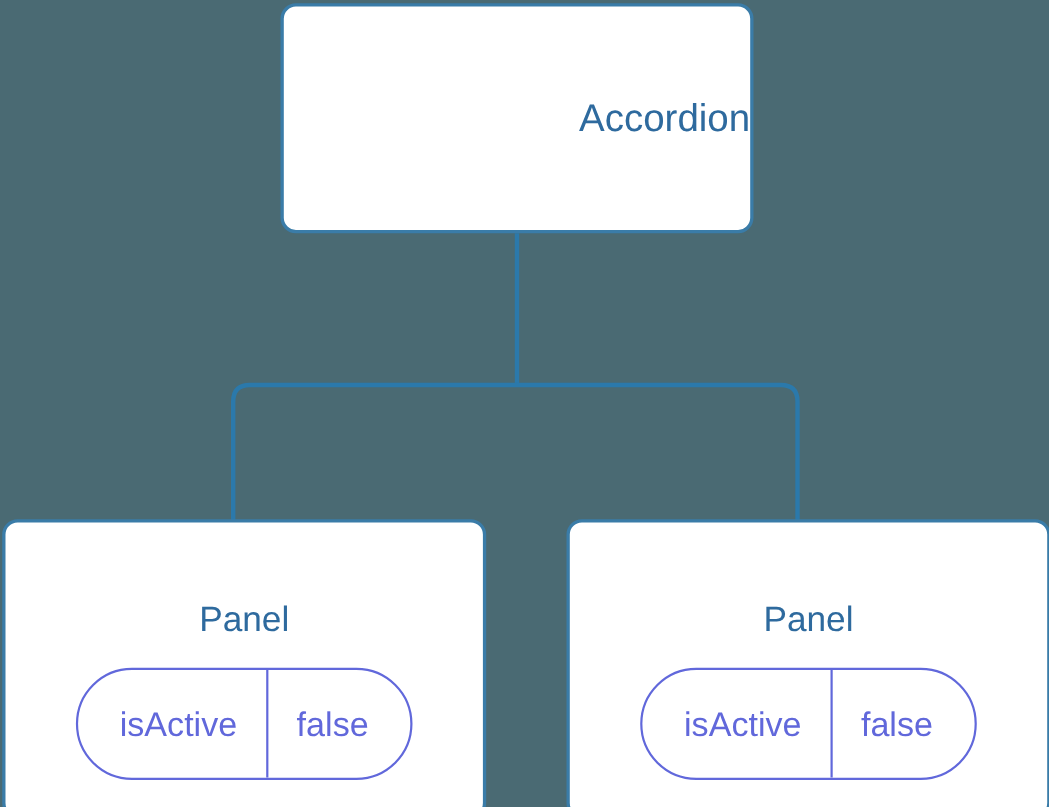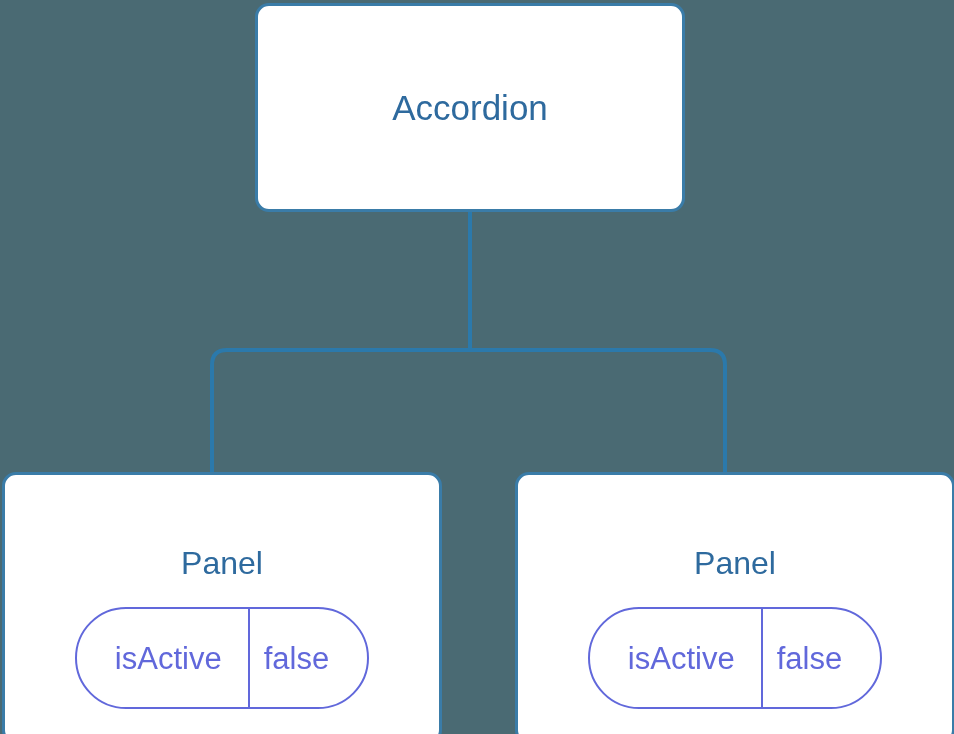--- a/index.html
+++ b/index.html
@@ -52,21 +52,21 @@
   }
 
   
   #node-accordion {
     left: 255px;
     top: 3px;
     width: 430px;
     height: 209px;
     display: flex;
     align-items: center;
-    justify-content: center;
+    justify-content: flex-end;
   }
   #node-accordion .node-title {
     font-size: 35px;
   }
 
   
   .node-panel {
     top: 472px;
     height: 272px;
     display: flex;
@@ -105,21 +105,21 @@
     justify-content: center;
     color: #6168db;
     font-size: 31px;
     line-height: 1;
     white-space: nowrap;
   }
   .prop-key {
     padding: 0 26px 0 38px;
   }
   .prop-value {
-    padding: 0 38px 0 14px;
+    padding: 0 38px 0 26px;
     border-left: 2px solid #6168db;
   }
 </style>
 </head>
 <body>
 
 <div id="stage">
 
   <svg id="connectors" viewBox="0 0 954 734" width="954" height="734" fill="none">
 

